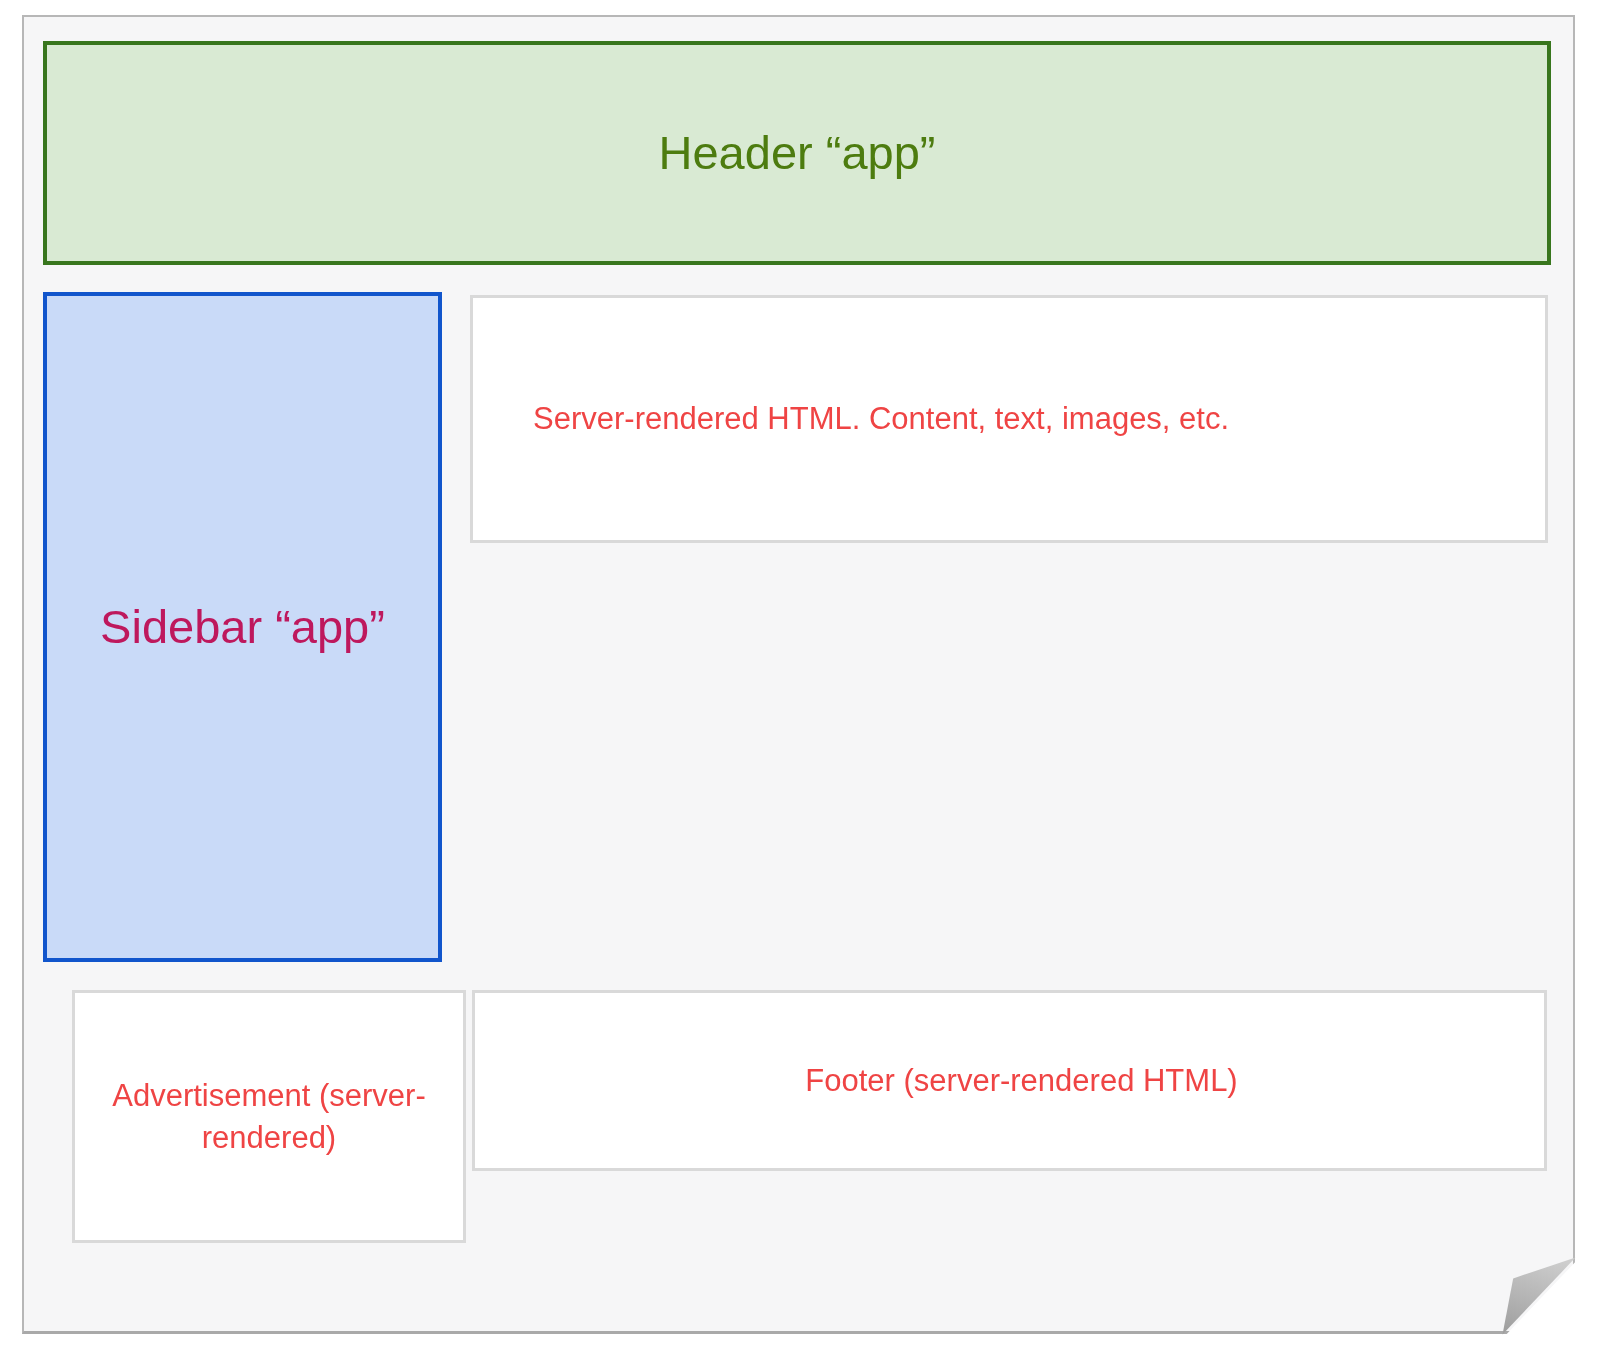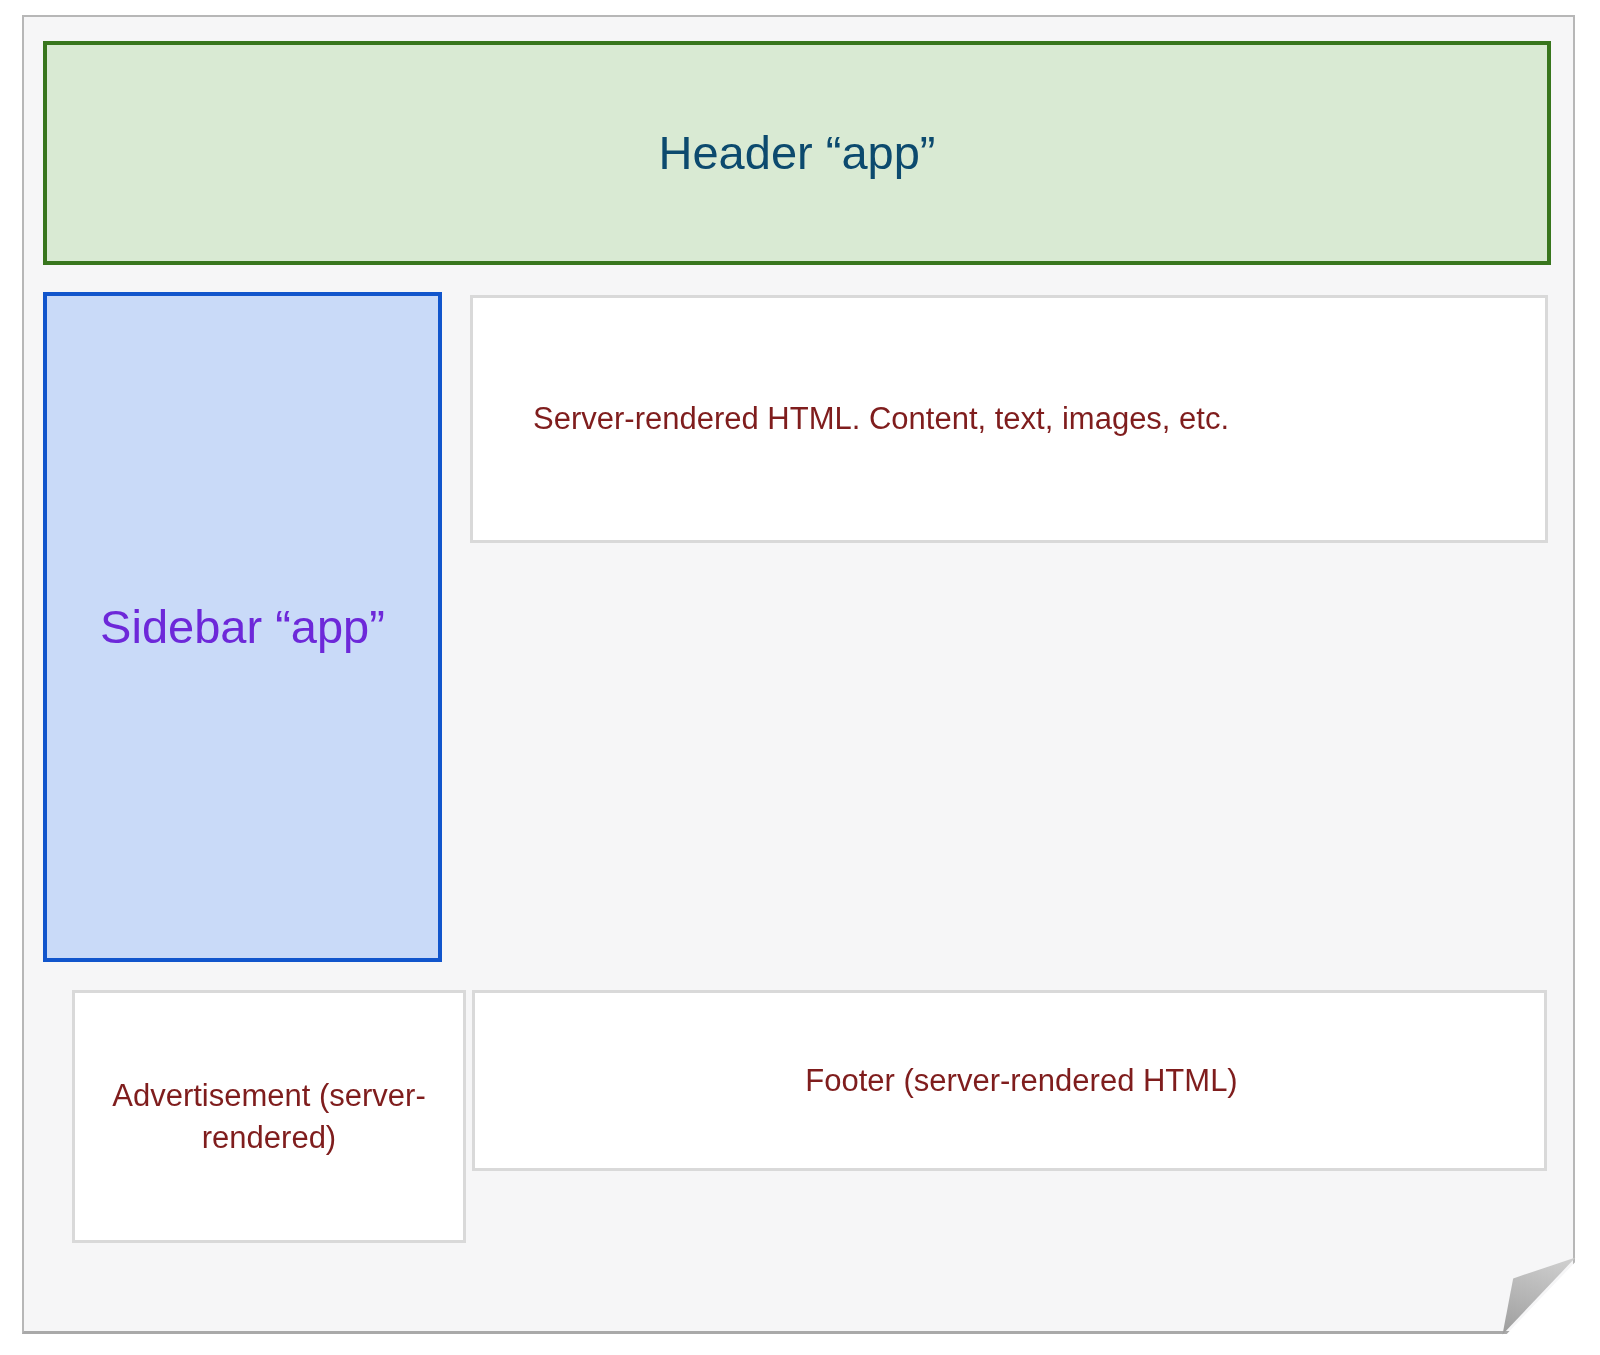--- a/index.html
+++ b/index.html
@@ -71,24 +71,24 @@
     border: 3px solid #d9d9d9;
     padding-left: 24px;
   }
   .label-xl {
     font-size: 47px;
     line-height: 1.25;
   }
   .label-gray {
     font-size: 31px;
     line-height: 1.35;
-    color: #7f1d1d;
+    color: #ef4444;
   }
-  .header-box .label-xl  { color: #0c4a6e; }
-  .sidebar-box .label-xl { color: #6d28d9; }
+  .header-box .label-xl  { color: #4d7c0f; }
+  .sidebar-box .label-xl { color: #be185d; }
   .carousel-box .label-xl{ color: #741b47; }
 
   
   .fold-cover {
     position: absolute;
     left: 1501px; top: 1256px;
     width: 80px; height: 84px;
     background: #ffffff;
     clip-path: polygon(100% 0, 100% 100%, 0 100%);
     z-index: 5;

